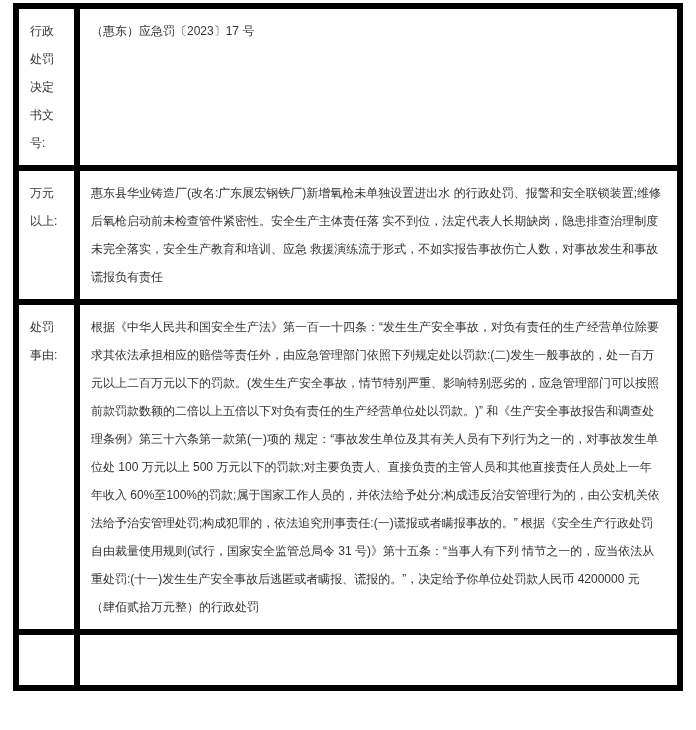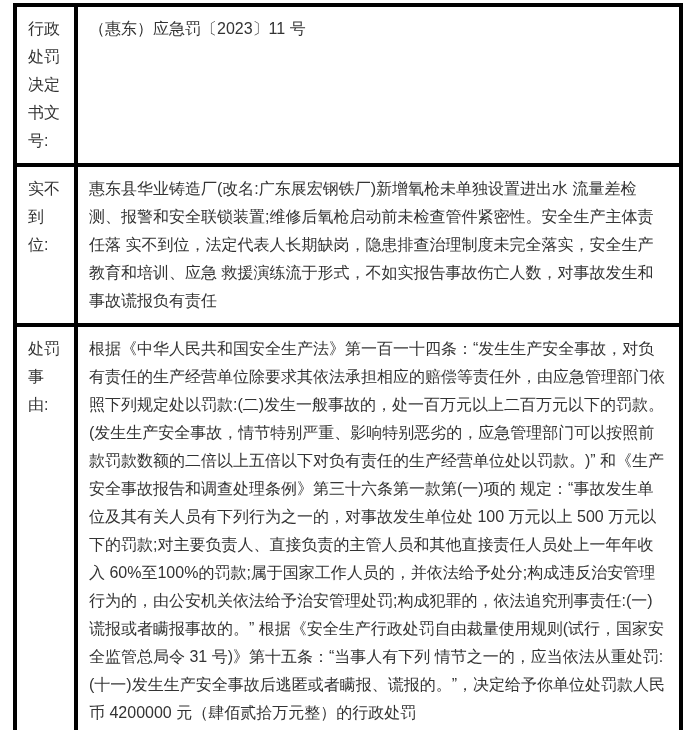--- a/index.html
+++ b/index.html
@@ -17,23 +17,23 @@
   }
   table.penalty-table {
     position: absolute;
     left: 13px;
     top: 3px;
     width: 670px;
     border-collapse: collapse;
     table-layout: fixed;
   }
   .penalty-table td {
-    border: 4px solid #000000;
+    border: 6px solid #000000;
     vertical-align: top;
-    font-size: 16px;
+    font-size: 12px;
     line-height: 28px;
     color: #333333;
     word-wrap: break-word;
   }
   .penalty-table td.cell-label {
     padding: 8px 12px 8px 11px;
   }
   .penalty-table td.cell-value {
     padding: 8px 14px 8px 11px;
     text-align: left;
@@ -50,25 +50,25 @@
 
 <div class="page">
   <table class="penalty-table">
     <colgroup>
       <col style="width:61px">
       <col>
     </colgroup>
     <tbody>
       <tr>
         <td class="cell-label">行政处罚决定书文号:</td>
-        <td class="cell-value">（惠东）应急罚〔2023〕11 号</td>
+        <td class="cell-value">（惠东）应急罚〔2023〕17 号</td>
       </tr>
       <tr>
-        <td class="cell-label">实不到位:</td>
-        <td class="cell-value">惠东县华业铸造厂(改名:广东展宏钢铁厂)新增氧枪未单独设置进出水 流量差检测、报警和安全联锁装置;维修后氧枪启动前未检查管件紧密性。安全生产主体责任落 实不到位，法定代表人长期缺岗，隐患排查治理制度未完全落实，安全生产教育和培训、应急 救援演练流于形式，不如实报告事故伤亡人数，对事故发生和事故谎报负有责任</td>
+        <td class="cell-label">万元以上:</td>
+        <td class="cell-value">惠东县华业铸造厂(改名:广东展宏钢铁厂)新增氧枪未单独设置进出水 的行政处罚、报警和安全联锁装置;维修后氧枪启动前未检查管件紧密性。安全生产主体责任落 实不到位，法定代表人长期缺岗，隐患排查治理制度未完全落实，安全生产教育和培训、应急 救援演练流于形式，不如实报告事故伤亡人数，对事故发生和事故谎报负有责任</td>
       </tr>
       <tr>
         <td class="cell-label">处罚事由:</td>
         <td class="cell-value"><span>根据《中华人民共和国安全生产法》第一百一十四条：“发生生产安全事故，对负有责任的生产经营单位除要求其依法承担相应的赔偿等责任外，由应急管理部门依照下列规定处以罚款:(二)发生一般事故的，处一百万元以上二百万元以下的罚款。(发生生产安全事故，情节特别严重、影响特别恶劣的，应急管理部门可以按照前款罚款数额的二倍以上五倍以下对负有责任的生产经营单位处以罚款。)” 和《生产安全事故报告和调查处理条例》第三十六条第一款第(一)项的 规定：“事故发生单位及其有关人员有下列行为之一的，对事故发生单位处 100 万元以上 500 万元以下的罚款;对主要负责人、直接负责的主管人员和其他直接责任人员处上一年年收入 60%至100%的罚款;属于国家工作人员的，并依法给予处分;构成违反治安管理行为的，由公安机关依法给予治安管理处罚;构成犯罪的，依法追究刑事责任:(一)谎报或者瞒报事故的。” 根据《安全生产行政处罚自由裁量使用规则(试行，国家安全监管总局令 31 号)》第十五条：“当事人有下列 情节之一的，应当依法从重处罚:(十一)发生生产安全事故后</span><span class="underlined-term">逃匿</span><span>或者瞒报、谎报的。”，决定给予你单位处罚款人民币 4200000 元（肆佰贰拾万元整）的行政处罚</span></td>
       </tr>
       <tr class="partial-row">
         <td class="cell-label"></td>
         <td class="cell-value"></td>
       </tr>
     </tbody>

